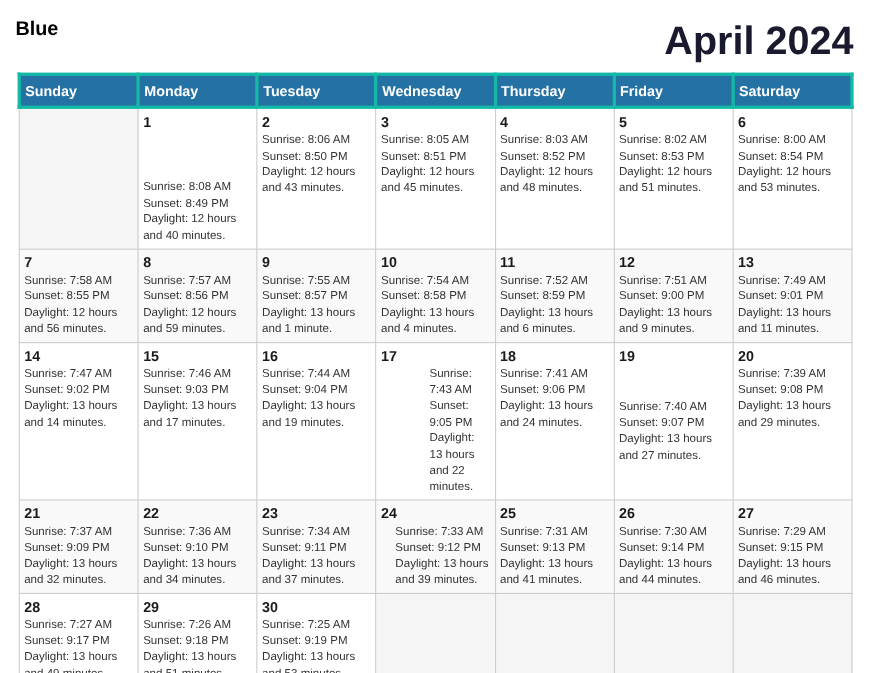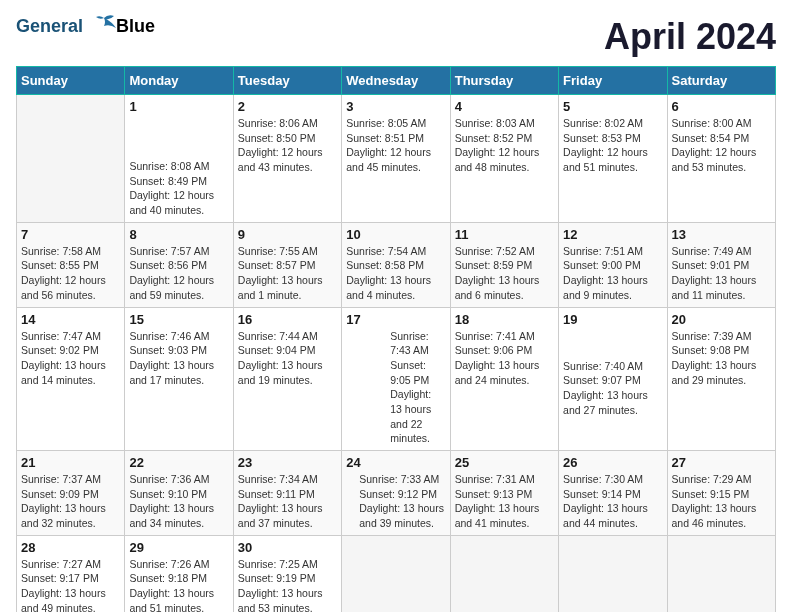--- a/index.html
+++ b/index.html
@@ -37,21 +37,21 @@
       border-collapse: collapse;
       font-size: 11px;
     }
     thead tr th {
       background-color: #2471a3;
       color: #fff;
       padding: 6px 4px;
       text-align: left;
       font-size: 13px;
       font-weight: bold;
-      border: 1px solid #14b8a6;
+      border: 3px solid #14b8a6;
     }
     tbody tr td {
       border: 1px solid #ccc;
       vertical-align: top;
       padding: 4px 4px;
       width: 108px;
       min-height: 80px;
     }
     tbody tr {
       background: #fff;
@@ -75,27 +75,20 @@
       background: #f5f5f5;
     }
   </style>
 </head>
 <body>
 
 <div class="header">
   <div class="logo">
     <div>
       <div style="display:flex;align-items:center;">
-        <div style="font-size:18px;font-weight:bold;color:#1a5276;line-height:1.1;">
-          <span style="color:#1a5276;">General</span>
-          <svg width="28" height="22" viewBox="0 0 28 22" style="vertical-align:middle;margin-left:2px;margin-top:-4px;">
-            <path d="M14 4 Q18 0 24 2 Q20 6 16 5 Q22 8 26 14 Q20 10 14 12 Q16 8 14 4Z" fill="#2471a3"></path>
-            <path d="M14 4 Q10 1 6 3 Q10 6 14 4Z" fill="#2471a3"></path>
-          </svg>
-        </div>
         <div style="font-size:18px;font-weight:bold;color:#000000;margin-left:-2px;">Blue</div>
       </div>
     </div>
   </div>
   <div class="title-block">
     <div class="month-title">April 2024</div>
   </div>
 </div>
 
 <table>

